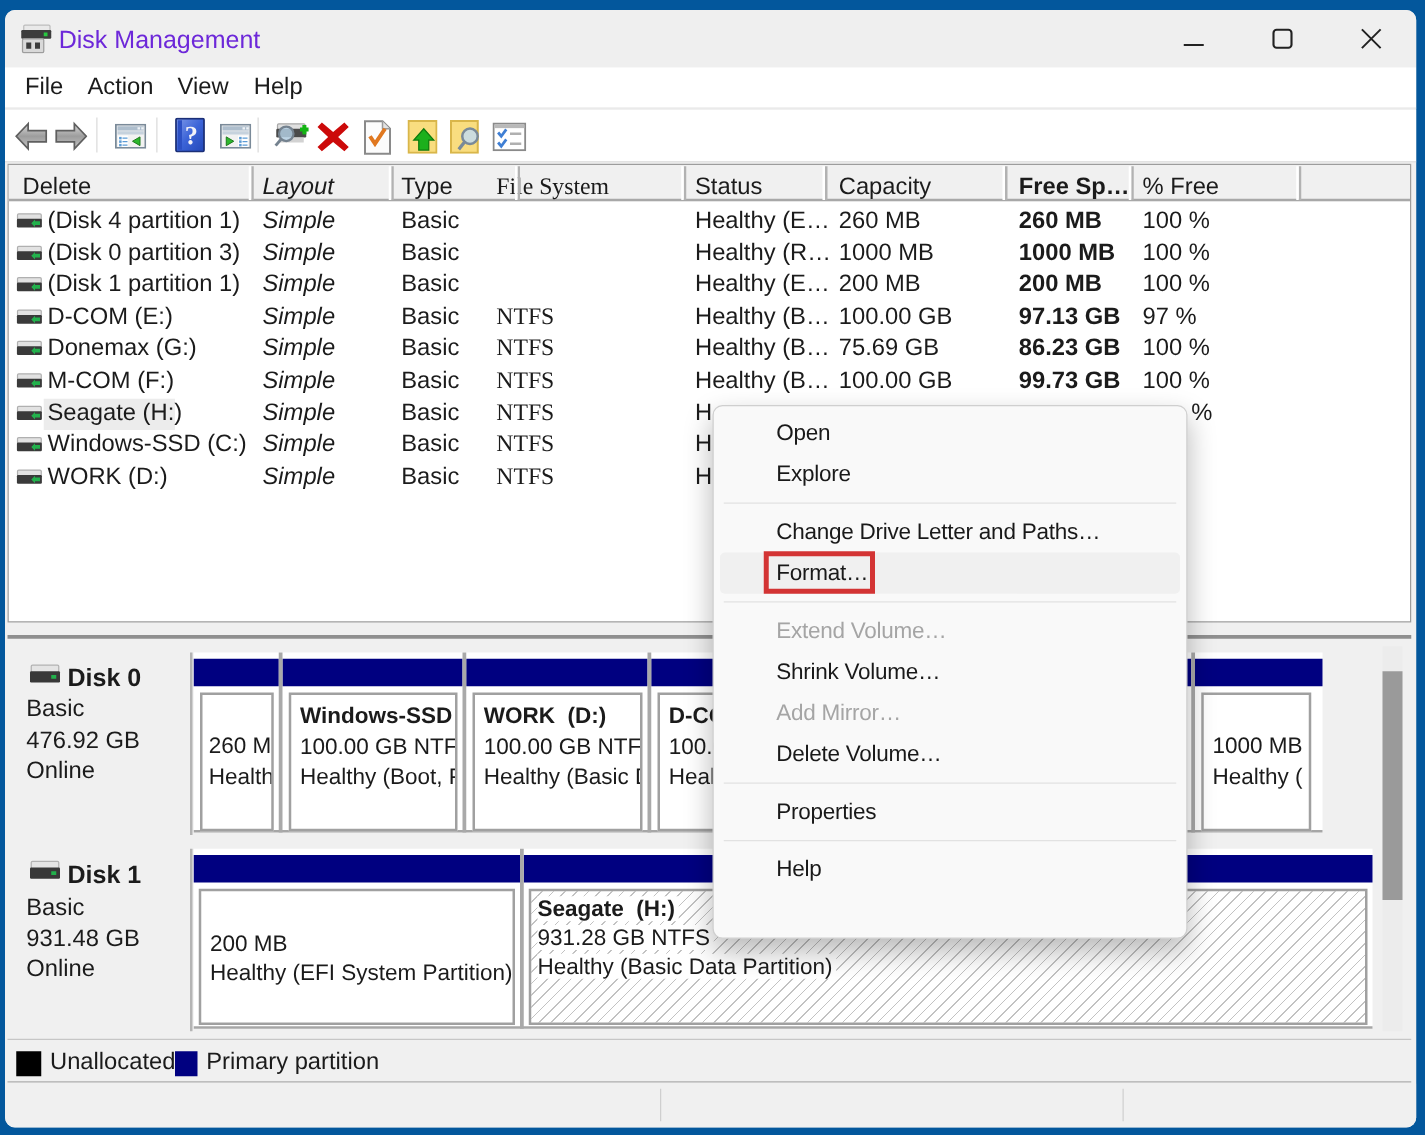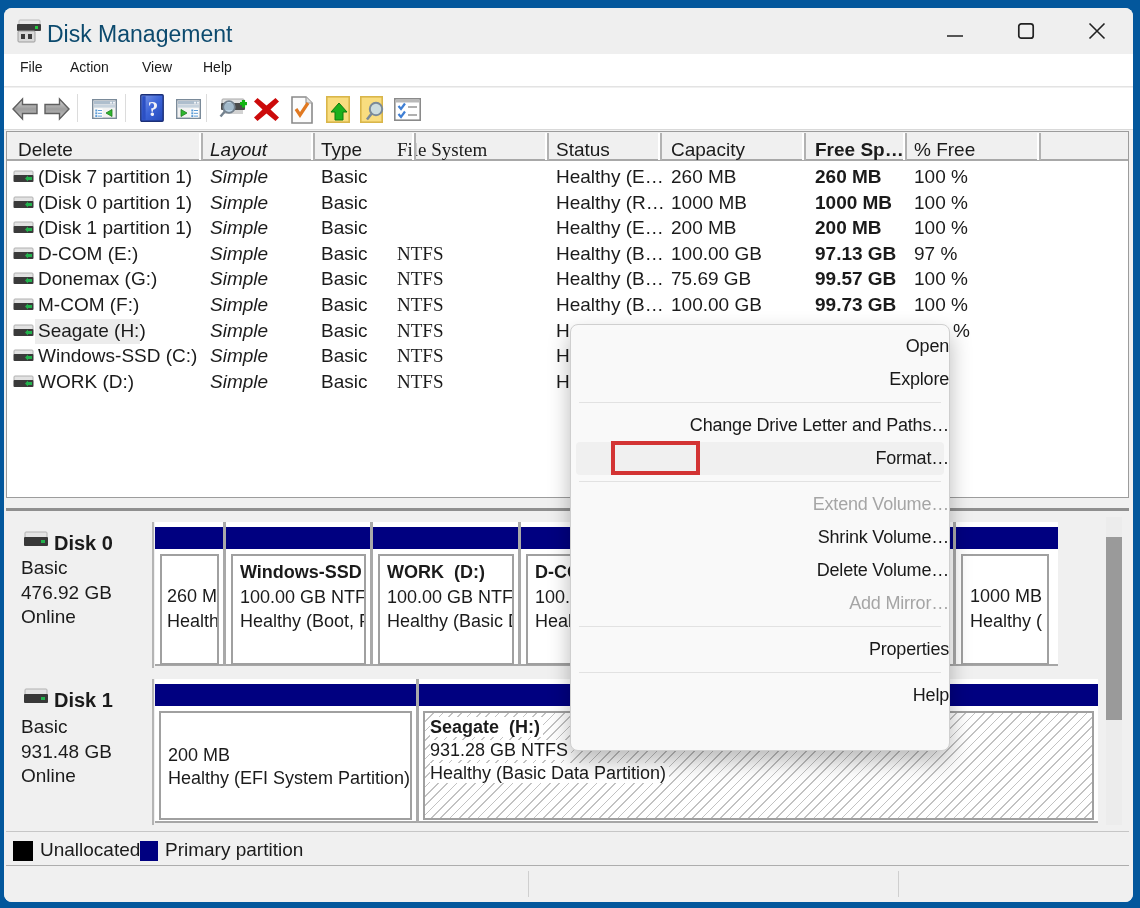--- a/index.html
+++ b/index.html
@@ -2,22 +2,22 @@
 <html><head>
 <meta charset="utf-8">
 <style>
   * { margin:0; padding:0; box-sizing:border-box; }
   html,body { width:1140px; height:908px; overflow:hidden; }
   body { background:#03579c; font-family:"Liberation Sans", sans-serif; color:#1b1b1b; position:relative; }
   .abs { position:absolute; }
   .win { position:absolute; left:4px; top:8px; width:1129px; height:894px; background:#f0f0f0; border-radius:8px; overflow:hidden; }
   
   .titlebar { position:absolute; left:0; top:0; width:100%; height:46px; background:#efefef; }
-  .title-text { position:absolute; left:43px; top:13px; font-size:23px; color:#0c4a6e; }
-  .menubar { position:absolute; left:0; top:46px; width:100%; height:33px; background:#fff; border-bottom:1px solid #e3e3e3; font-size:14px; }
+  .title-text { position:absolute; left:43px; top:13px; font-size:20px; color:#6d28d9; }
+  .menubar { position:absolute; left:0; top:46px; width:100%; height:33px; background:#fff; border-bottom:1px solid #e3e3e3; font-size:19px; }
   .menubar span { position:absolute; top:5px; }
   .toolbar { position:absolute; left:0; top:80px; width:100%; height:42px; background:#fff; border-bottom:1px solid #d9d9d9; }
   .tsep { position:absolute; top:6px; width:1px; height:28px; background:#dcdcdc; }
   
   .tablepane { position:absolute; left:2px; top:123px; width:1123px; height:367px; background:#fff; border:1px solid #9c9c9c; }
   .hdr { position:absolute; left:0px; top:0px; width:1121px; height:29px; background:#f0f0f0; border-bottom:2px solid #a8a8a8; font-size:19px; }
   .hdr span { position:absolute; top:7px; }
   .hsep { position:absolute; top:1px; width:2px; height:27px; border-right:2px solid #b2b2b2; border-left:2px solid #fff; }
   .row { position:absolute; left:0; width:1121px; height:26px; font-size:19px; }
   .row span { position:absolute; top:1px; white-space:nowrap; }
@@ -25,21 +25,21 @@
   .c4 { left:549px; } .c5 { left:664px; } .c6 { left:808px;font-weight:bold; } .c7 { left:907px; }
   .vicon { position:absolute; left:6px; top:5px; width:21px; height:16px; }
   
   .diskpane { position:absolute; left:2px; top:500px; width:1123px; height:323px; background:#f0f0f0; border-top:3px solid #8f8f8f; }
   .navy { background:#000080; }
   .pbody { position:absolute; background:#fff; border:2px solid #a0a0a0; font-size:18px; overflow:hidden; white-space:nowrap; }
   .legend { position:absolute; left:2px; top:823px; width:1123px; height:35px; background:#f0f0f0; border-top:1px solid #c6c6c6; border-bottom:1px solid #adadad; font-size:19px; }
   .hatch { background-image:repeating-linear-gradient(135deg, #ffffff 0px, #ffffff 5.6px, #c2c2c2 5.6px, #c2c2c2 6.6px); }
   .statusbar { position:absolute; left:0px; top:859px; width:1129px; height:35px; background:#f0f0f0; }
   
-  .cmenu { position:absolute; left:570px; top:324px; width:380px; height:427px; background:#f9f9f9; border:1px solid #cfcfcf; border-radius:8px; box-shadow:0 10px 22px rgba(0,0,0,0.28); z-index:50; font-size:18px; letter-spacing:-0.2px; padding-top:5px;text-align:right; }
+  .cmenu { position:absolute; left:570px; top:324px; width:380px; height:427px; background:#f9f9f9; border:1px solid #cfcfcf; border-radius:8px; box-shadow:0 10px 22px rgba(0,0,0,0.28); z-index:50; font-size:18px; letter-spacing:-0.2px; padding-top:5px; }
   .mi { position:relative; height:33px; line-height:33px; padding-left:50px; color:#191919; }
   .mi.dis { color:#a5a5a5; }
   .msep { height:13px; position:relative; }
   .msep:after { content:""; position:absolute; left:8px; right:8px; top:6px; height:1px; background:#e2e2e2; }
   .fmt-hl { position:absolute; left:5px; right:5px; top:0; height:33px; background:#f0f0f0; border-radius:4px; }
   .fmt-red { position:absolute; left:40px; top:-1px; width:89px; height:34px; border:4px solid #d33434; }
 </style>
 </head>
 <body>
 <div class="win">
@@ -185,35 +185,35 @@
       <div class="hsep" style="left:795px"></div>
       <div class="hsep" style="left:896px"></div>
       <div class="hsep" style="left:1030px"></div>
     </div>
     <div class="row" style="top:33px">
       <svg class="vicon" viewBox="0 0 21 16">
           <rect x="1" y="1" width="19" height="5" rx="1" fill="#e2e2e2" stroke="#b0b0b0"></rect>
           <rect x="0.5" y="5" width="20" height="7" rx="1" fill="#3a3a3a"></rect>
           <path d="M12 8.5 L15 5.5 L15 7 L19 7 L19 10 L15 10 L15 11.5 Z" fill="#22b14c"></path>
         </svg>
-      <span class="c0">(Disk 7 partition 1)</span>
+      <span class="c0">(Disk 4 partition 1)</span>
         <span class="c1">Simple</span>
         <span class="c2">Basic</span>
         <span class="c4">Healthy (E…</span>
         <span class="c5">260 MB</span>
         <span class="c6">260 MB</span>
         <span class="c7">100 %</span>
     </div>
     <div class="row" style="top:58.6px">
       <svg class="vicon" viewBox="0 0 21 16">
           <rect x="1" y="1" width="19" height="5" rx="1" fill="#e2e2e2" stroke="#b0b0b0"></rect>
           <rect x="0.5" y="5" width="20" height="7" rx="1" fill="#3a3a3a"></rect>
           <path d="M12 8.5 L15 5.5 L15 7 L19 7 L19 10 L15 10 L15 11.5 Z" fill="#22b14c"></path>
         </svg>
-      <span class="c0">(Disk 0 partition 1)</span>
+      <span class="c0">(Disk 0 partition 3)</span>
         <span class="c1">Simple</span>
         <span class="c2">Basic</span>
         <span class="c4">Healthy (R…</span>
         <span class="c5">1000 MB</span>
         <span class="c6">1000 MB</span>
         <span class="c7">100 %</span>
     </div>
     <div class="row" style="top:84.2px">
       <svg class="vicon" viewBox="0 0 21 16">
           <rect x="1" y="1" width="19" height="5" rx="1" fill="#e2e2e2" stroke="#b0b0b0"></rect>
@@ -248,21 +248,21 @@
           <rect x="1" y="1" width="19" height="5" rx="1" fill="#e2e2e2" stroke="#b0b0b0"></rect>
           <rect x="0.5" y="5" width="20" height="7" rx="1" fill="#3a3a3a"></rect>
           <path d="M12 8.5 L15 5.5 L15 7 L19 7 L19 10 L15 10 L15 11.5 Z" fill="#22b14c"></path>
         </svg>
       <span class="c0">Donemax (G:)</span>
         <span class="c1">Simple</span>
         <span class="c2">Basic</span>
         <span class="c3">NTFS</span>
         <span class="c4">Healthy (B…</span>
         <span class="c5">75.69 GB</span>
-        <span class="c6">99.57 GB</span>
+        <span class="c6">86.23 GB</span>
         <span class="c7">100 %</span>
     </div>
     <div class="row" style="top:161px">
       <svg class="vicon" viewBox="0 0 21 16">
           <rect x="1" y="1" width="19" height="5" rx="1" fill="#e2e2e2" stroke="#b0b0b0"></rect>
           <rect x="0.5" y="5" width="20" height="7" rx="1" fill="#3a3a3a"></rect>
           <path d="M12 8.5 L15 5.5 L15 7 L19 7 L19 10 L15 10 L15 11.5 Z" fill="#22b14c"></path>
         </svg>
       <span class="c0">M-COM (F:)</span>
         <span class="c1">Simple</span>
@@ -381,19 +381,19 @@
 
 <div class="cmenu">
   <div class="mi">Open</div>
   <div class="mi">Explore</div>
   <div class="msep"></div>
   <div class="mi">Change Drive Letter and Paths…</div>
   <div class="mi" style="z-index:2"><div class="fmt-hl"></div><div class="fmt-red"></div><span style="position:relative">Format…</span></div>
   <div class="msep"></div>
   <div class="mi dis">Extend Volume…</div>
   <div class="mi">Shrink Volume…</div>
+  <div class="mi dis">Add Mirror…</div>
   <div class="mi">Delete Volume…</div>
-  <div class="mi dis">Add Mirror…</div>
   <div class="msep"></div>
   <div class="mi">Properties</div>
   <div class="msep"></div>
   <div class="mi">Help</div>
 </div>
 
 </body></html>

